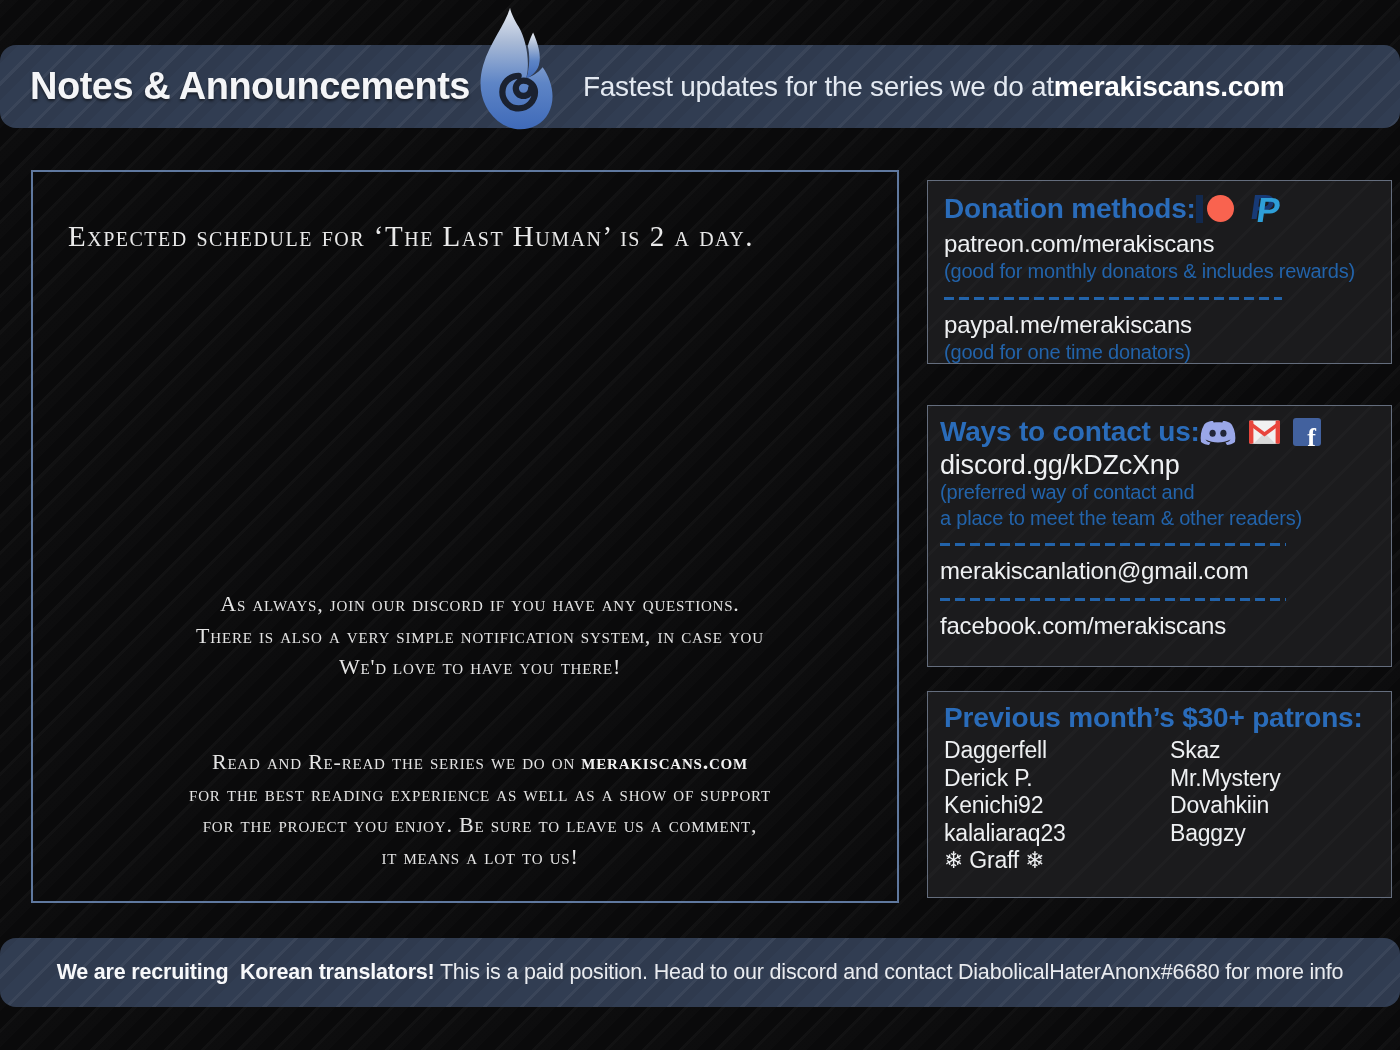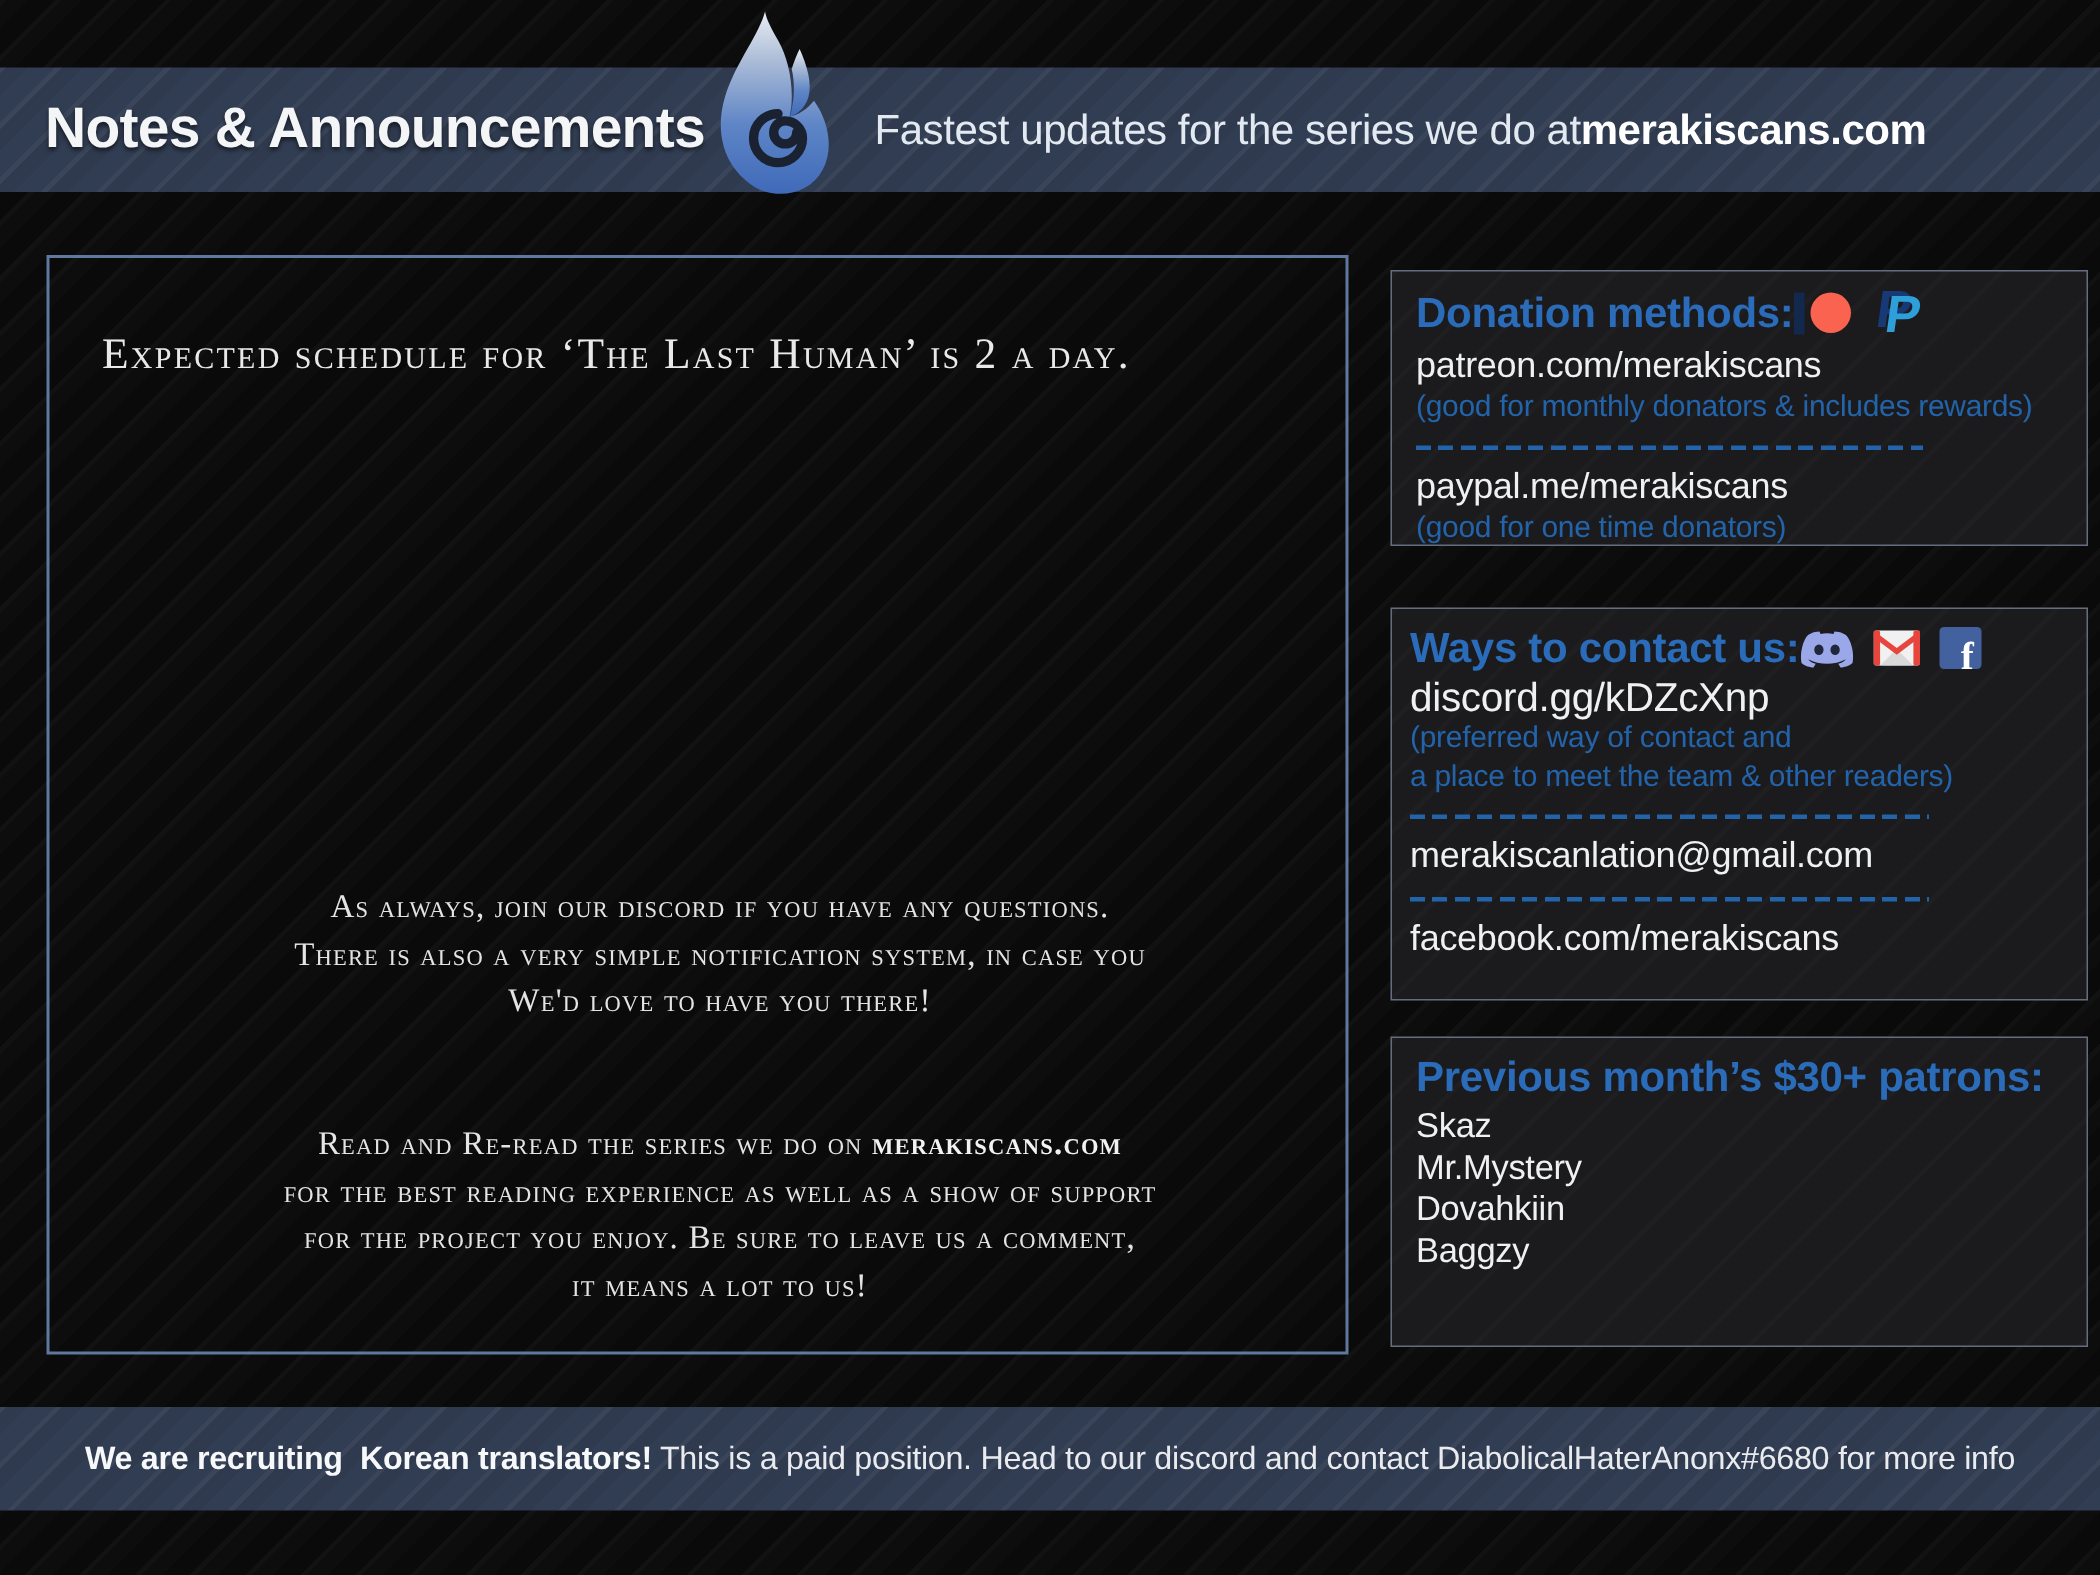--- a/index.html
+++ b/index.html
@@ -12,20 +12,21 @@
       rgba(255,255,255,0.012) 3px, rgba(255,255,255,0.012) 13px,
       rgba(0,0,0,0) 13px, rgba(0,0,0,0) 26px);
     font-family:"Liberation Sans", sans-serif;
   }
   .band {
     position:absolute; left:0; width:1400px; background-color:#313d52;
     background-image: repeating-linear-gradient(135deg,
       rgba(255,255,255,0.045) 0px, rgba(255,255,255,0.045) 3px,
       rgba(0,0,0,0.05) 3px, rgba(0,0,0,0.05) 13px,
       rgba(0,0,0,0) 13px, rgba(0,0,0,0) 26px);
+    border-radius: 16px;
   }
   .header-band { top:45px; height:83px; }
   .footer-band { top:938px; height:69px; display:flex; align-items:center; justify-content:center; }
   .header-title {
     position:absolute; left:30px; top:45px; height:83px; display:flex; align-items:center;
     font-size:38px; font-weight:bold; color:#f4f5f7; letter-spacing:-0.5px;
     text-shadow:0 2px 3px rgba(0,0,0,0.55);
   }
   .header-sub {
     position:absolute; left:583px; top:45px; height:83px; display:flex; align-items:center;
@@ -180,20 +181,27 @@
     <div class="link-line">merakiscanlation@gmail.com</div>
     <div class="dash-sep" style="width:346px"></div>
     <div class="link-line">facebook.com/merakiscans</div>
   </div>
 
   <div class="panel panel-patrons">
     <div class="panel-title">
         <span class="ttext">Previous month’s $30+ patrons:</span>
       </div>
     <div class="patron-cols">
+      <div class="patron-col-1">
+        <div class="patron-name">Daggerfell</div>
+        <div class="patron-name">Derick P.</div>
+        <div class="patron-name">Kenichi92</div>
+        <div class="patron-name">kalaliaraq23</div>
+        <div class="patron-name">❄ Graff ❄</div>
+      </div>
       <div class="patron-col-2">
         <div class="patron-name">Skaz</div>
         <div class="patron-name">Mr.Mystery</div>
         <div class="patron-name">Dovahkiin</div>
         <div class="patron-name">Baggzy</div>
       </div>
     </div>
   </div>
 
   <div class="band footer-band">

